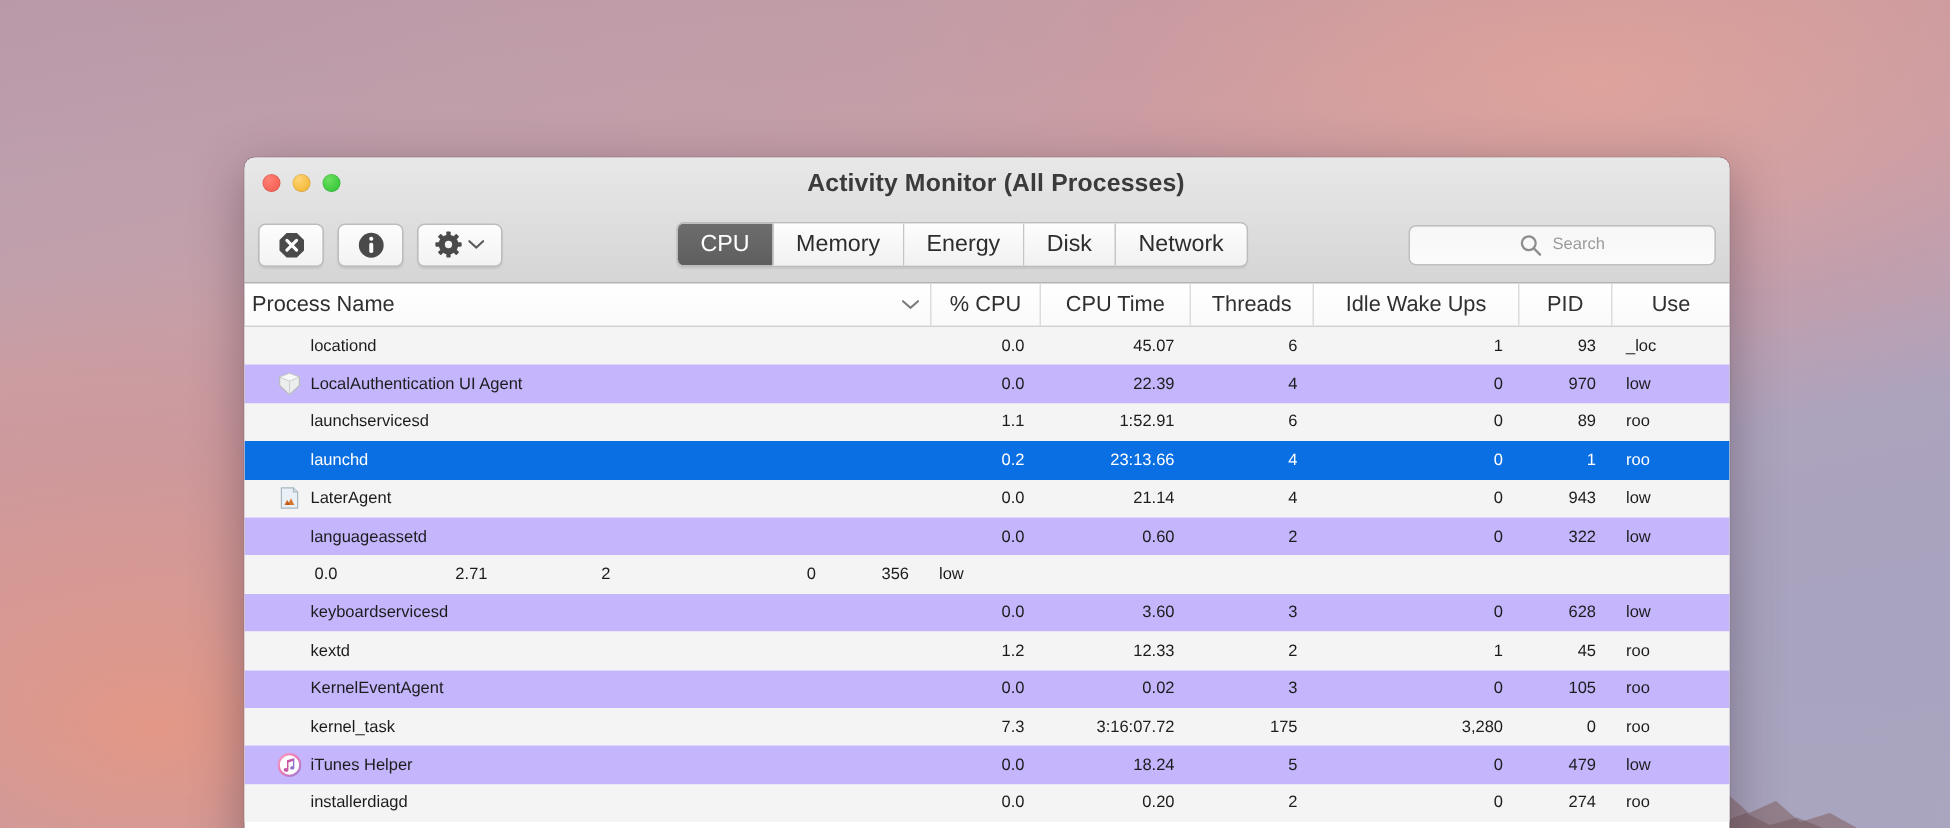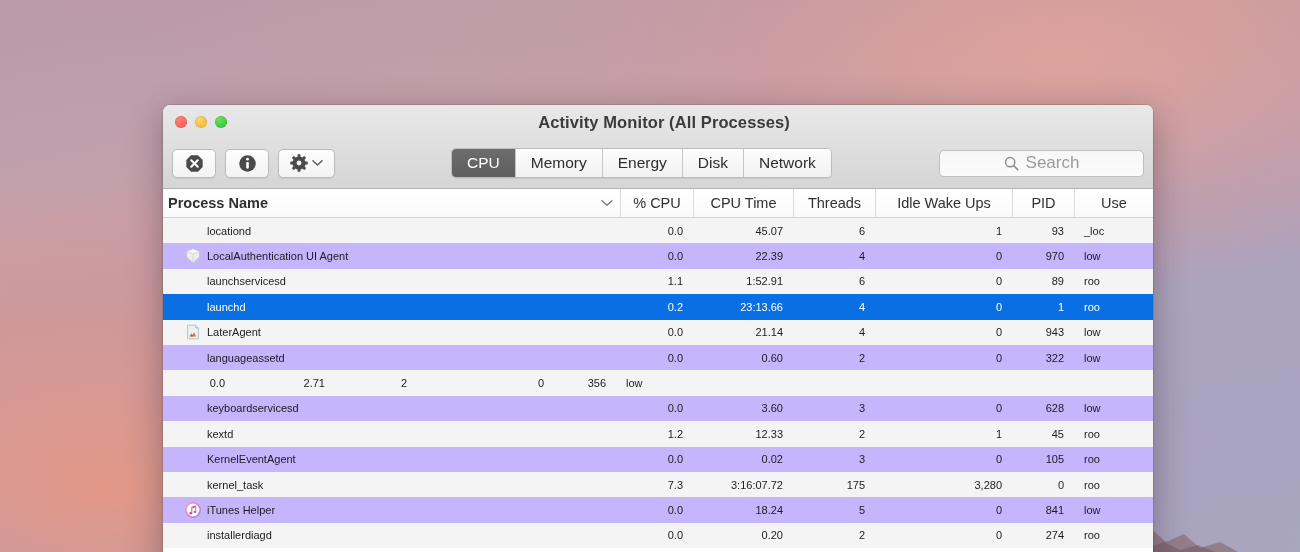--- a/index.html
+++ b/index.html
@@ -151,21 +151,21 @@
     border: 1px solid #c0bfbf;
     border-radius: 5px;
     background: linear-gradient(180deg, #f7f7f7 0%, #fbfbfb 100%);
     display: flex;
     align-items: center;
     justify-content: center;
     gap: 7px;
     box-sizing: border-box;
   }
   .searchbox .ph {
-    font-size: 17px;
+    font-size: 11px;
     color: #9b9b9b;
   }
 
   
   .thead {
     display: flex;
     height: 28px;
     align-items: stretch;
     background: linear-gradient(180deg, #ffffff 0%, #fafafa 100%);
     border-bottom: 1px solid #d2d2d2;
@@ -173,21 +173,21 @@
     color: #303030;
   }
   .thead .th {
     display: flex;
     align-items: center;
     box-sizing: border-box;
     border-right: 1px solid #dcdcdc;
     padding: 0 7px;
     position: relative;
   }
-  .thead .th.name { font-weight: bold; padding-left: 5px; justify-content: space-between; }
+  .thead .th.name { font-weight: normal; padding-left: 5px; justify-content: space-between; }
   .thead .th.num  { justify-content: center; }
   .thead .th:last-child { border-right: none; }
 
   .tbody { background: #fff; }
   .row {
     display: flex;
     height: 25.4px;
     align-items: center;
     font-size: 11px;
     color: #1c1c1c;
@@ -462,21 +462,21 @@
             <circle cx="8" cy="8" r="5.6" fill="#fdfdff"></circle>
             <path d="M10.3,3.6 L6.3,4.9 L6.3,10.1 A1.55,1.25 0 1 0 7.3,11.3 L7.3,6.3 L10.3,5.4 Z" fill="#c955a6"></path>
             <path d="M10.3,3.6 L10.3,5.4 L10.3,8.9 A1.35,1.1 0 1 0 11.2,9.9 L11.2,3.3 Z" fill="#8f6fc9"></path>
           </svg>
           <span>iTunes Helper</span>
         </div>
         <div class="cell num c-cpu">0.0</div>
         <div class="cell num c-time">18.24</div>
         <div class="cell num c-thr">5</div>
         <div class="cell num c-idle">0</div>
-        <div class="cell num c-pid">841</div>
+        <div class="cell num c-pid">479</div>
         <div class="cell user c-user">low</div>
       </div>
       <div class="row odd">
         <div class="cell name c-name">
           <span class="picon blank"></span>
           <span>installerdiagd</span>
         </div>
         <div class="cell num c-cpu">0.0</div>
         <div class="cell num c-time">0.20</div>
         <div class="cell num c-thr">2</div>

